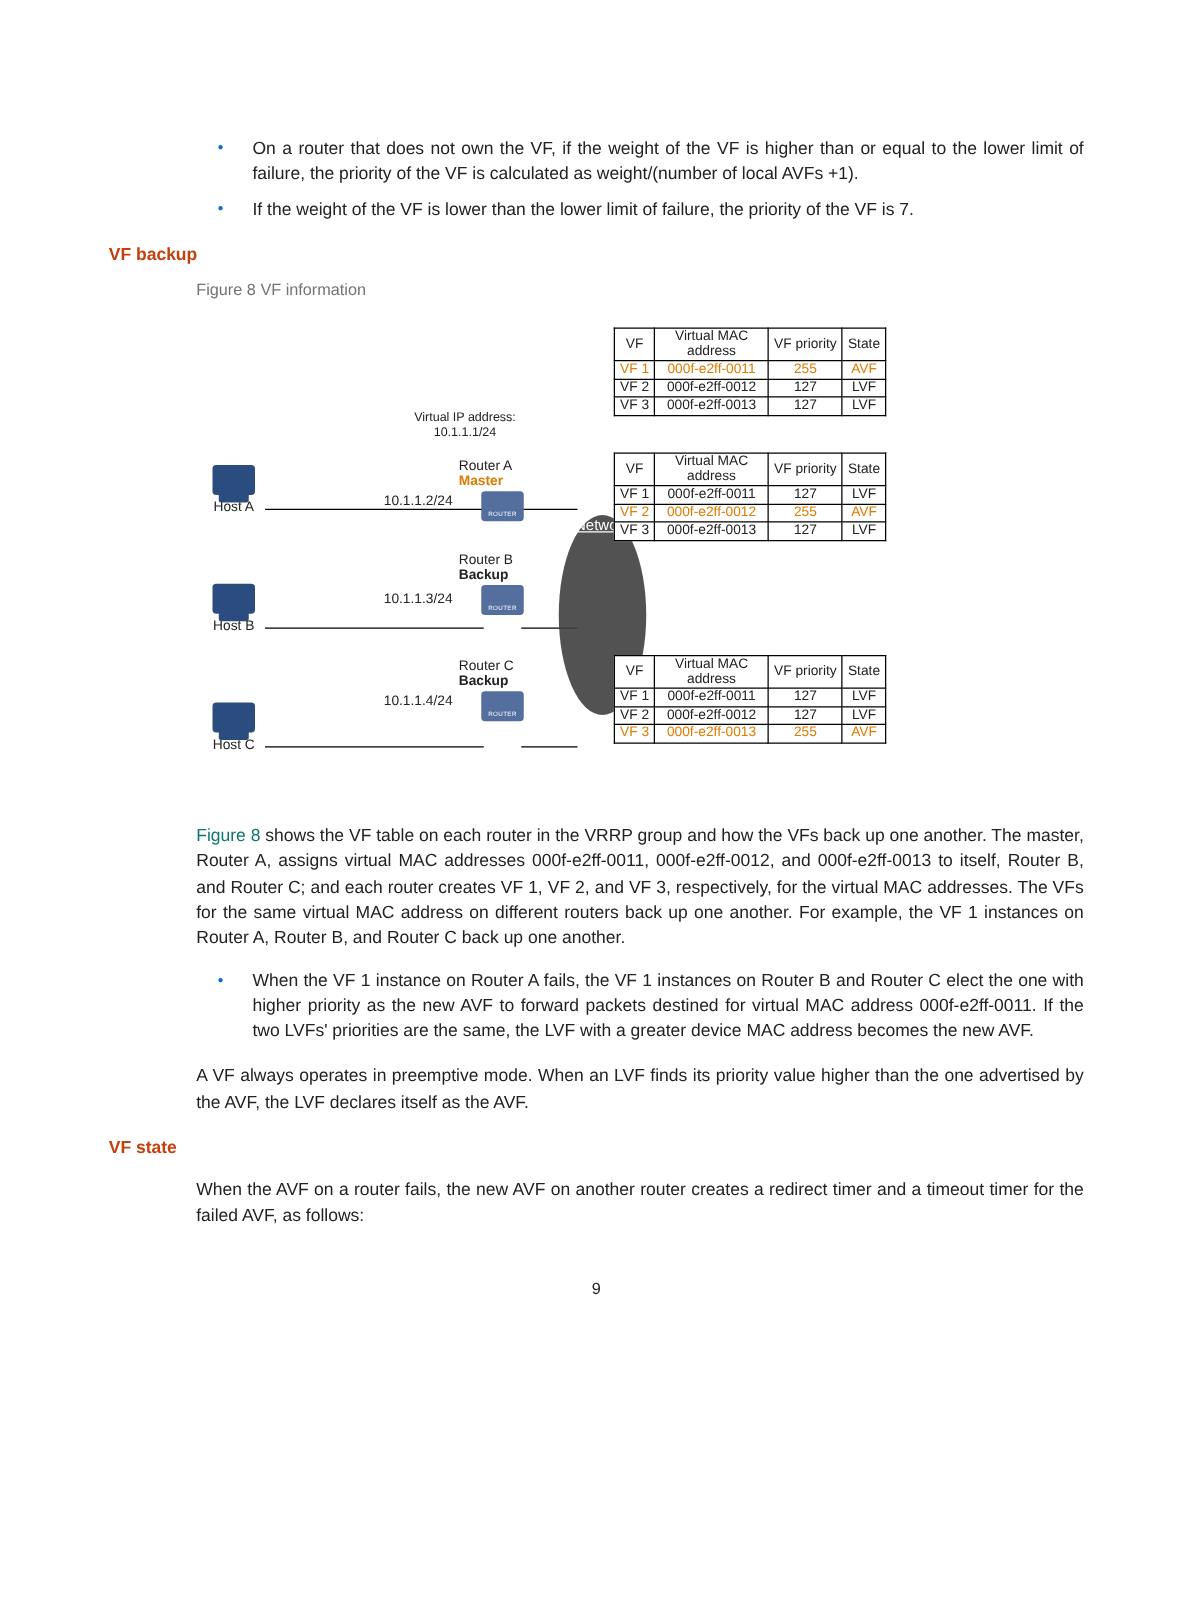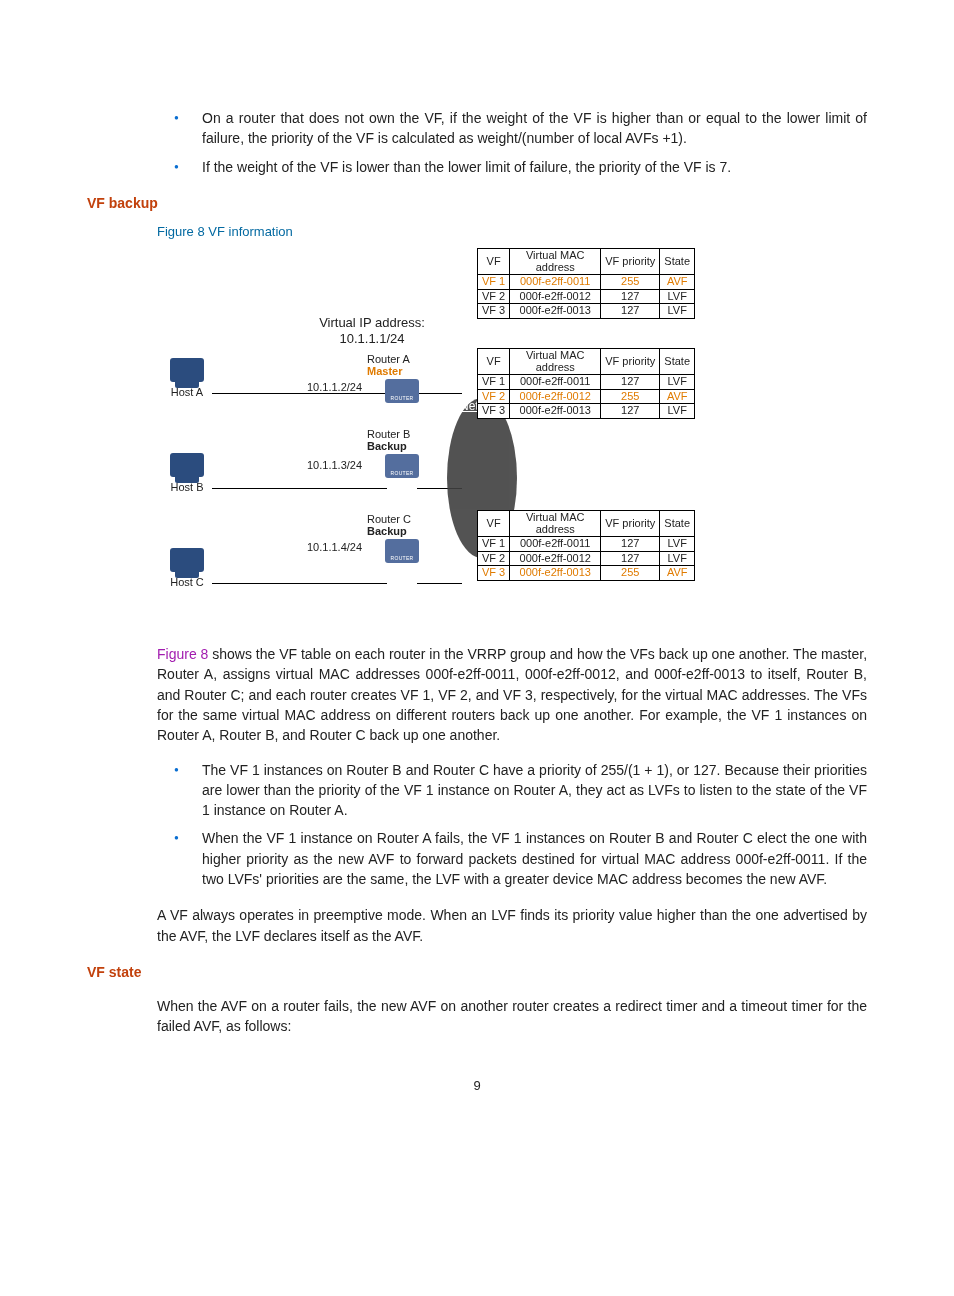--- a/index.html
+++ b/index.html
@@ -30,26 +30,26 @@
     left: -28px;
     top: 4px;
   }
   .h3 {
     color: #c2410c;
     font-weight: bold;
     font-size: 14px;
     margin: 16px 0 8px -70px;
   }
   .figcap {
-    color: #0369a1;
+    color: #737373;
     font-size: 13px;
-    margin: 10px 0 6px 0;
+    margin: 10px 0 20px 0;
     font-weight: normal;
   }
-  .figref { color: #a21caf; }
+  .figref { color: #0f766e; }
   .pnum { text-align: center; margin-top: 40px; font-size: 13px; }
 
   
   .diagram {
     position: relative;
     width: 560px;
     height: 380px;
     margin: 6px 0 16px 0;
     font-size: 11px;
   }
@@ -69,34 +69,35 @@
   .router {
     width: 34px; height:24px; background:#546e9e;
     border-radius:3px; margin:2px auto 0; position:relative;
   }
   .router::after {
     content:'ROUTER'; position:absolute; bottom:1px; left:0; right:0;
     font-size:5px; color:#fff; text-align:center; letter-spacing:0.3px;
   }
   .iplabel { position:absolute; font-size:11px; }
   .hline { position:absolute; height:1px; background:#000; }
-  .vip { position:absolute; font-size:13px; text-align:center; line-height:1.2; }
+  .vip { position:absolute; font-size:10px; text-align:center; line-height:1.2; }
   .cloud {
     position:absolute; width:70px; height:160px;
     background:#404040; border-radius:35px/80px; opacity:0.9;
     display:flex; align-items:flex-start; justify-content:center;
     color:#fff; font-size:12px;text-decoration:underline;
   }
 
   
   .vftable {
     position:absolute;
     border-collapse: collapse;
     font-size: 11px;
     background:#fff;
+    margin-left:14px;
   }
   .vftable td, .vftable th {
     border: 1px solid #000;
     padding: 1px 4px;
     text-align: center;
     line-height: 1.05;
     font-weight: normal;
   }
   .vftable .mac { width: 82px; }
   .orange, .orange td { color: #e07b00 !important; }
@@ -255,21 +256,20 @@
           </tr>
   </tbody>
       </table>
 </div>
 
 <p>
   <span class="figref">Figure 8</span><span> shows the VF table on each router in the VRRP group and how the VFs back up one another. The master, Router A, assigns virtual MAC addresses 000f-e2ff-0011, 000f-e2ff-0012, and 000f-e2ff-0013 to itself, Router B, and Router C; and each router creates VF 1, VF 2, and VF 3, respectively, for the virtual MAC addresses. The VFs for the same virtual MAC address on different routers back up one another. For example, the VF 1 instances on Router A, Router B, and Router C back up one another.</span>
 </p>
 
 <ul class="bullet">
-  <li>The VF 1 instances on Router B and Router C have a priority of 255/(1 + 1), or 127. Because their priorities are lower than the priority of the VF 1 instance on Router A, they act as LVFs to listen to the state of the VF 1 instance on Router A.</li>
   <li>When the VF 1 instance on Router A fails, the VF 1 instances on Router B and Router C elect the one with higher priority as the new AVF to forward packets destined for virtual MAC address 000f-e2ff-0011. If the two LVFs' priorities are the same, the LVF with a greater device MAC address becomes the new AVF.</li>
 </ul>
 
 <p>A VF always operates in preemptive mode. When an LVF finds its priority value higher than the one advertised by the AVF, the LVF declares itself as the AVF.</p>
 
 <div class="h3">VF state</div>
 
 <p>When the AVF on a router fails, the new AVF on another router creates a redirect timer and a timeout timer for the failed AVF, as follows:</p>
 
 </div>

